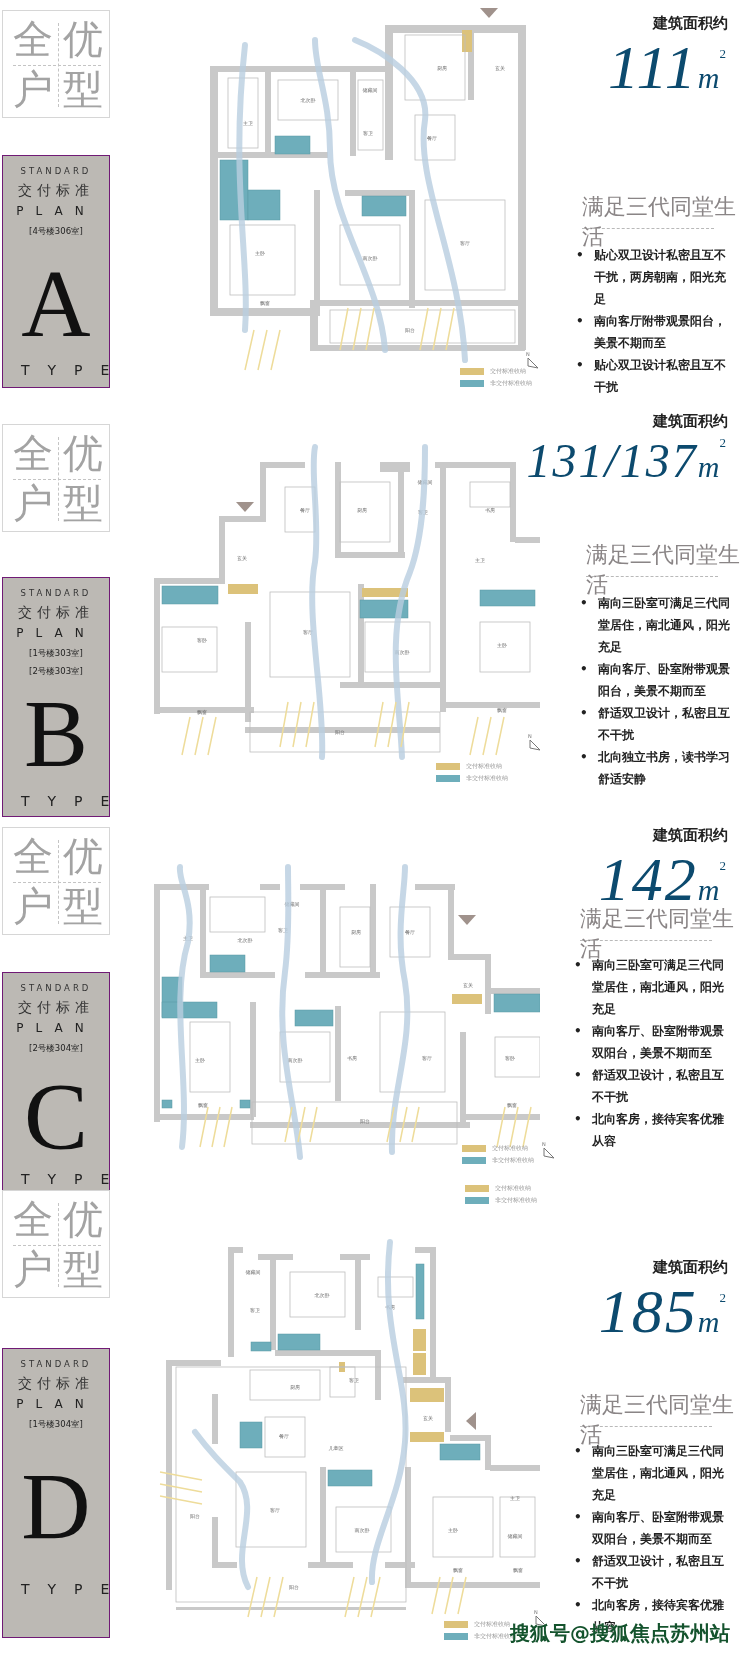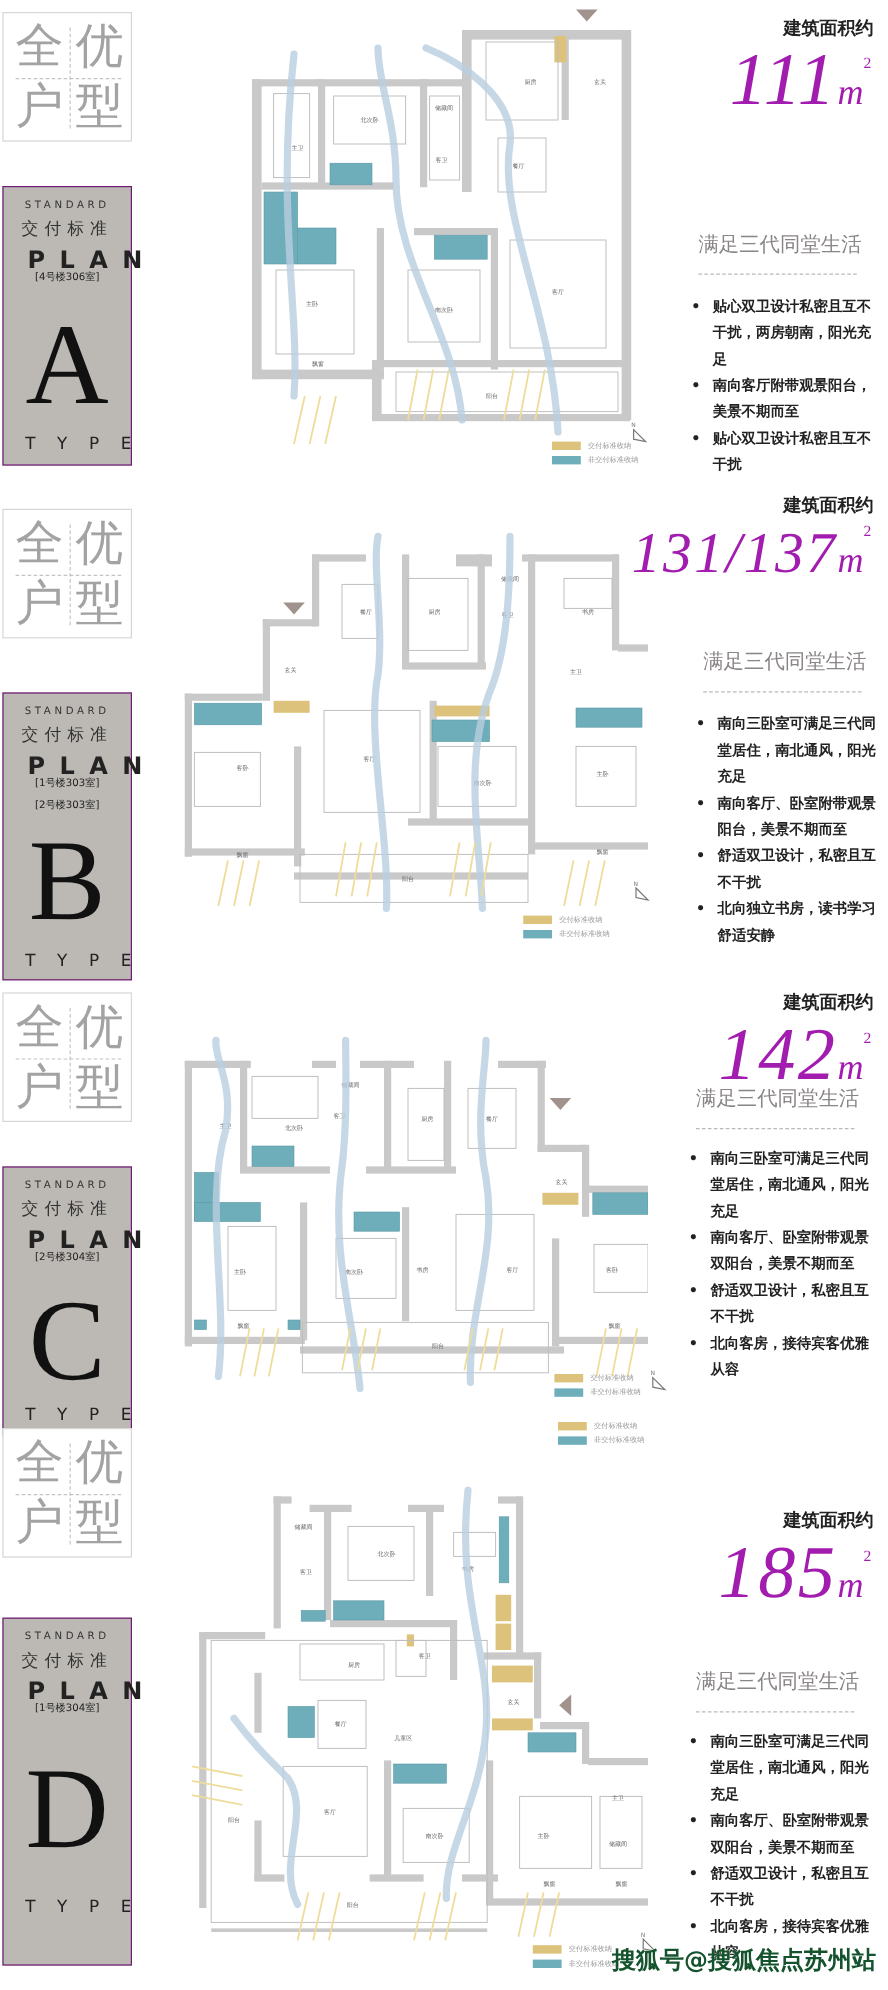--- a/index.html
+++ b/index.html
@@ -6,30 +6,30 @@
   body { width: 740px; height: 1658px; background: #ffffff; position: relative; overflow: hidden;
          font-family: "DejaVu Sans", sans-serif; color: #222; }
   .section { position: absolute; left: 0; width: 740px; }
   .badge-all { position: absolute; left: 2px; width: 108px; height: 108px; border: 1px solid #d6d6d6; background: #fff; }
   .badge-all .ch { position: absolute; font-size: 40px; color: #a3a3a3; line-height: 1; font-family: "DejaVu Sans", sans-serif; }
   .badge-all .vline { position: absolute; left: 55px; top: 12px; width: 0; height: 84px; border-left: 1px dashed #c4c4c4; }
   .badge-all .hline { position: absolute; left: 10px; top: 54px; width: 88px; height: 0; border-top: 1px dashed #c4c4c4; }
   .type-panel { position: absolute; left: 2px; width: 108px; background: #bcb9b4; border: 1px solid #701a75; }
   .type-panel .std { position: absolute; left: 0; width: 100%; text-align: center; font-size: 8.5px; letter-spacing: 3px; color: #333; }
   .type-panel .jf { position: absolute; left: 0; width: 100%; text-align: center; font-size: 14px; letter-spacing: 5px; color: #333; font-family: "DejaVu Serif", serif; }
-  .type-panel .plan { position: absolute; left: 0; width: 100%; text-align: center; font-size: 20px; letter-spacing: 12px; padding-left: 20px; color: #222; font-weight: bold; }
+  .type-panel .plan { position: absolute; left: 0; width: 100%; text-align: center; font-size: 12px; letter-spacing: 12px; padding-left: 0; color: #222; }
   .type-panel .room { position: absolute; left: 0; width: 100%; text-align: center; font-size: 8.5px; color: #222; line-height: 11px; }
   .type-panel .letter { position: absolute; left: 0; width: 100%; text-align: center; font-size: 96px; color: #111; font-family: "Liberation Serif", serif; line-height: 1; }
   .type-panel .typ { position: absolute; left: 0; width: 100%; text-align: center; font-size: 14px; letter-spacing: 18px; padding-left: 18px; color: #222; }
   .area-label { position: absolute; right: 12px; font-size: 15px; font-weight: bold; color: #222; text-align: right; }
-  .area-num { position: absolute; right: 14px; font-family: "Liberation Serif", serif; font-style: italic; color: #a21caf; white-space: nowrap; line-height: 1; text-align: right; }
+  .area-num { position: absolute; right: 14px; font-family: "Liberation Serif", serif; font-style: italic; color: #0c4a6e; white-space: nowrap; line-height: 1; text-align: right; }
   .area-num .n { font-size: 62px; letter-spacing: 2px; }
   .area-num .u { font-size: 30px; }
   .area-num .sup { font-size: 13px; vertical-align: 30px; font-style: normal; }
-  .feat-title { position: absolute; left: 582px; font-size: 17px; color: #8a8586; letter-spacing: 0px; }
+  .feat-title { position: absolute; left: 582px; font-size: 22px; color: #8a8586; letter-spacing: 0px; }
   .feat-dash { position: absolute; left: 582px; width: 132px; height: 0; border-top: 1px dashed #b9b9b9; }
   .feat-list { position: absolute; left: 574px; width: 160px; list-style: none; }
   .feat-list li { position: relative; padding-left: 20px; font-size: 12px; line-height: 22px; color: #222; font-weight: bold; }
   .feat-list li::before { content: "•"; position: absolute; left: 2px; top: 0; font-size: 12px; }
   .plan-box { position: absolute; }
   .legend { position: absolute; font-size: 6px; color: #999; }
   .legend .row { display: flex; align-items: center; height: 12px; }
   .legend .sw { width: 24px; height: 7px; margin-right: 6px; }
   .compass { position: absolute; width: 18px; height: 22px; }
   .watermark { position: absolute; right: 10px; top: 1620px; font-size: 20px; color: #14532d; font-weight: bold; letter-spacing: 0px; text-shadow: 0 0 1px #fff; }

